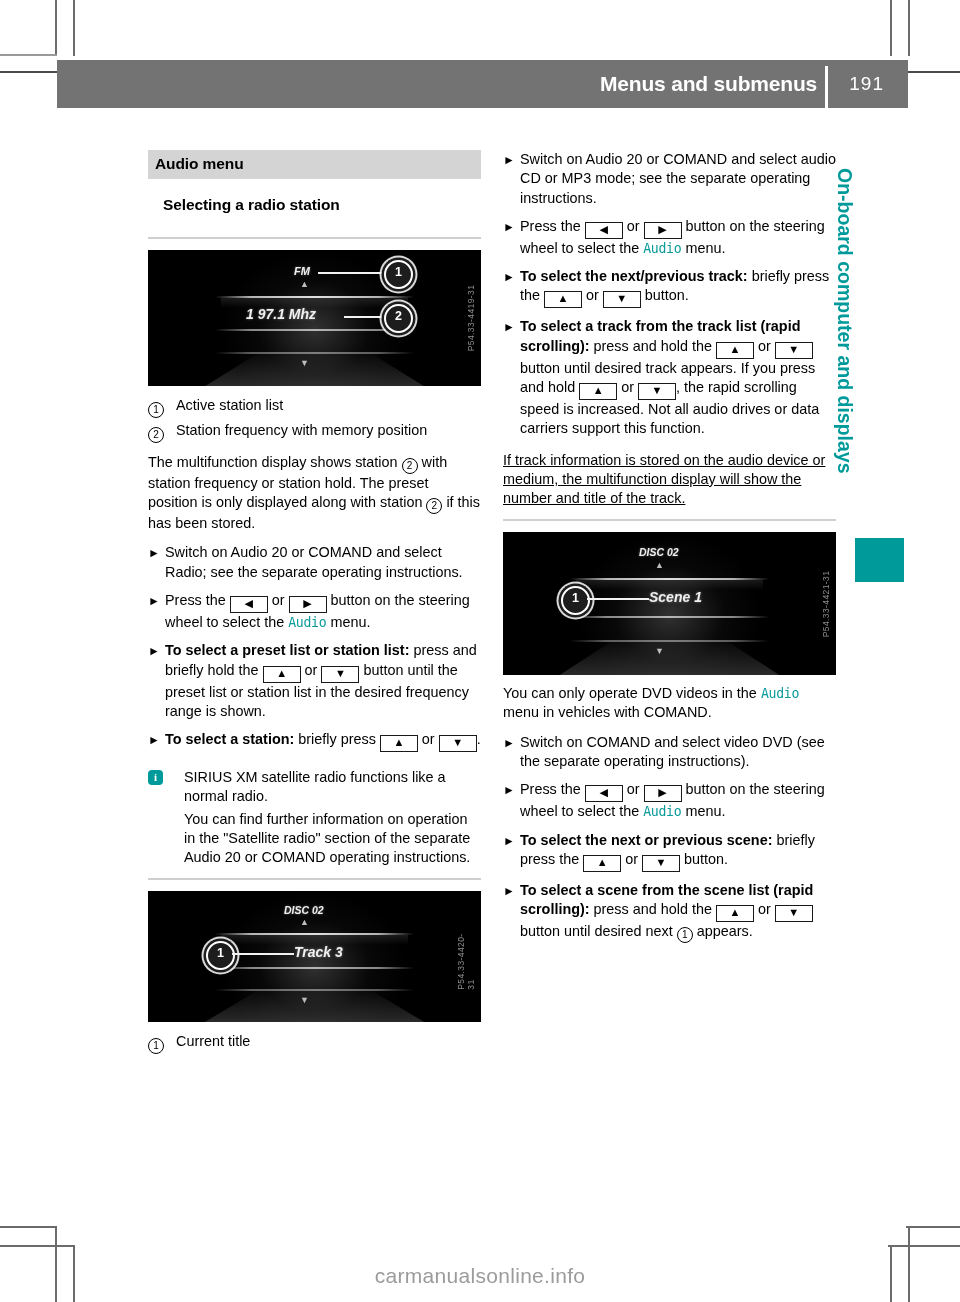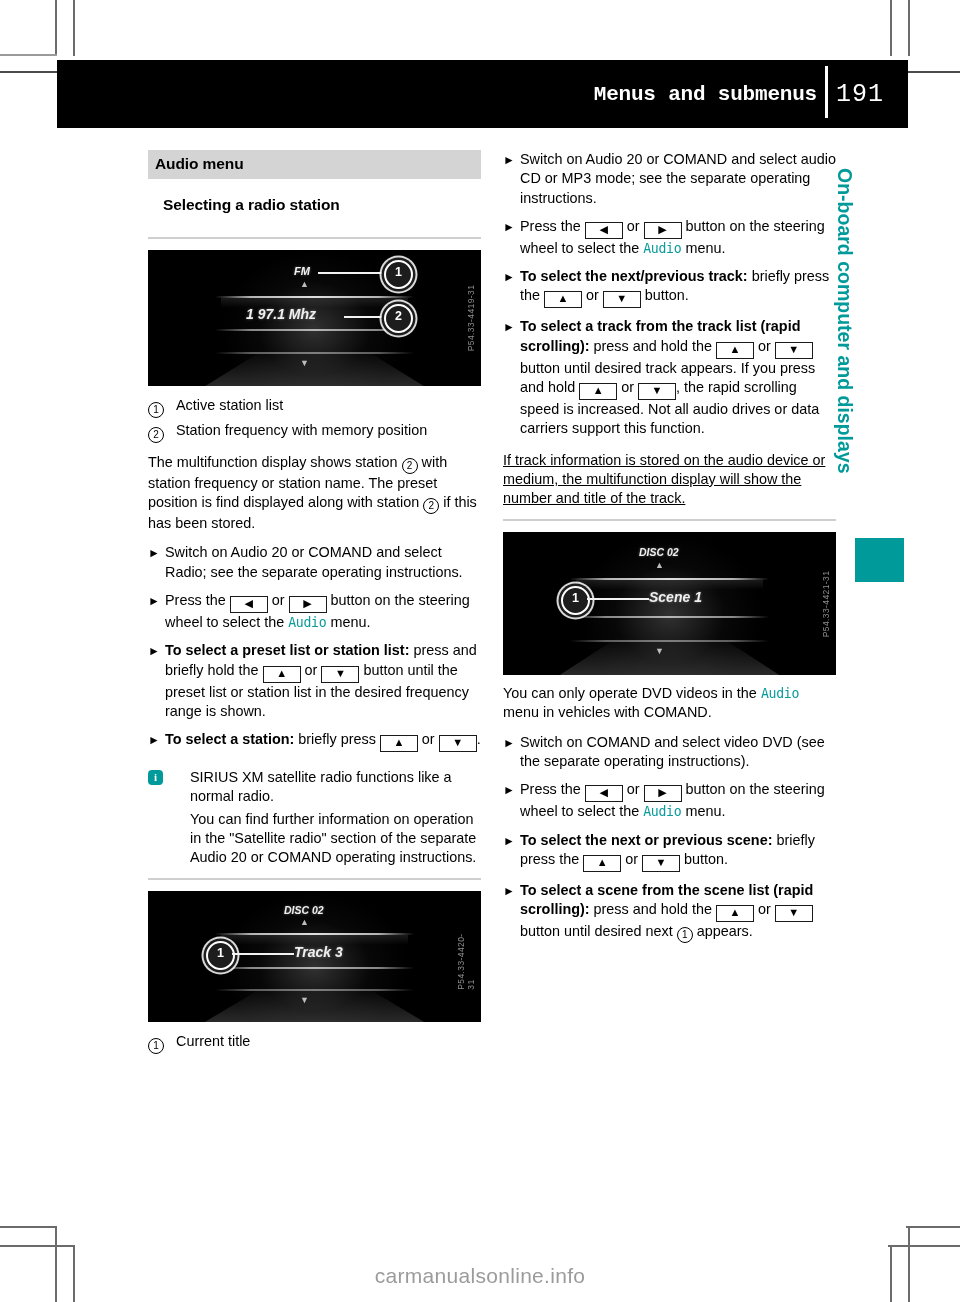--- a/index.html
+++ b/index.html
@@ -14,35 +14,34 @@
   }
   .page{position:absolute;inset:0;}
 
   
   .mark{position:absolute;background:#6b6b6b;}
   .mark.light{background:#9a9a9a;}
   .mark.dark{background:#4a4a4a;}
 
   
   .header-bar{
-    position:absolute;left:57px;top:60px;width:851px;height:68px;
-    background:#000000;
-    font-family:Liberation Mono, monospace;
+    position:absolute;left:57px;top:60px;width:851px;height:48px;
+    background:#737373;
   }
   .header-title{
     position:absolute;right:91px;top:50%;transform:translateY(-50%);
     color:#fff;font-size:21px;font-weight:bold;letter-spacing:-0.2px;
     white-space:nowrap;
   }
   .header-divider{
     position:absolute;right:80px;top:6px;width:3px;height:52px;background:#fff;
   }
   .header-page{
     position:absolute;right:24px;top:50%;transform:translateY(-50%);
-    color:#fff;font-size:25px;letter-spacing:1px;white-space:nowrap;
+    color:#fff;font-size:19px;letter-spacing:1px;white-space:nowrap;
   }
 
   
   .side-title{
     position:absolute;left:856px;top:168px;
     color:#019a9a;font-size:19.5px;font-weight:bold;
     white-space:nowrap;
     transform-origin:left top;
     transform:rotate(90deg);
   }
@@ -118,21 +117,21 @@
   }
 
   
   .note{position:relative;padding-left:26px;margin:16px 0 10px 0;}
   .note .iicon{
     position:absolute;left:0;top:2px;
     width:15px;height:15px;border-radius:4px;background:#019a9a;
     color:#fff;font-size:11px;font-weight:bold;line-height:15px;text-align:center;
     font-family:"Liberation Serif", serif;
   }
-  .note p{font-size:14.4px;line-height:1.34;margin:0 0 3px 16px;}
+  .note p{font-size:14.4px;line-height:1.34;margin:0 0 3px 10px;}
 
   
   .disp{
     position:relative;width:100%;background:#000;overflow:hidden;
   }
   .disp .stage{position:absolute;inset:0;}
   .disp .glow-c{
     position:absolute;left:22%;right:22%;top:0;bottom:0;
     background:radial-gradient(ellipse at 50% 58%, rgba(90,90,90,.55) 0%, rgba(30,30,30,.25) 42%, rgba(0,0,0,0) 70%);
   }
@@ -246,21 +245,21 @@
 
     <div class="legend">
       <span class="cn"><span class="cnum">1</span></span>
       <span>Active station list</span>
     </div>
     <div class="legend" style="margin-bottom:13px;">
       <span class="cn"><span class="cnum">2</span></span>
       <span>Station frequency with memory position</span>
     </div>
 
-    <p><span>The multifunction display shows station</span> <span class="cnum">2</span> <span>with station frequency or station name. The preset position is find displayed along with station</span> <span class="cnum">2</span> <span>if this has been stored.</span></p>
+    <p><span>The multifunction display shows station</span> <span class="cnum">2</span> <span>with station frequency or station hold. The preset position is only displayed along with station</span> <span class="cnum">2</span> <span>if this has been stored.</span></p>
 
     <div class="step">
       <span class="tri">►</span>
       <span>Switch on Audio 20 or COMAND and select Radio; see the separate operating instructions.</span>
     </div>
 
     <div class="step">
       <span class="tri">►</span>
       <span>Press the</span>
       <span class="key">◀</span>

